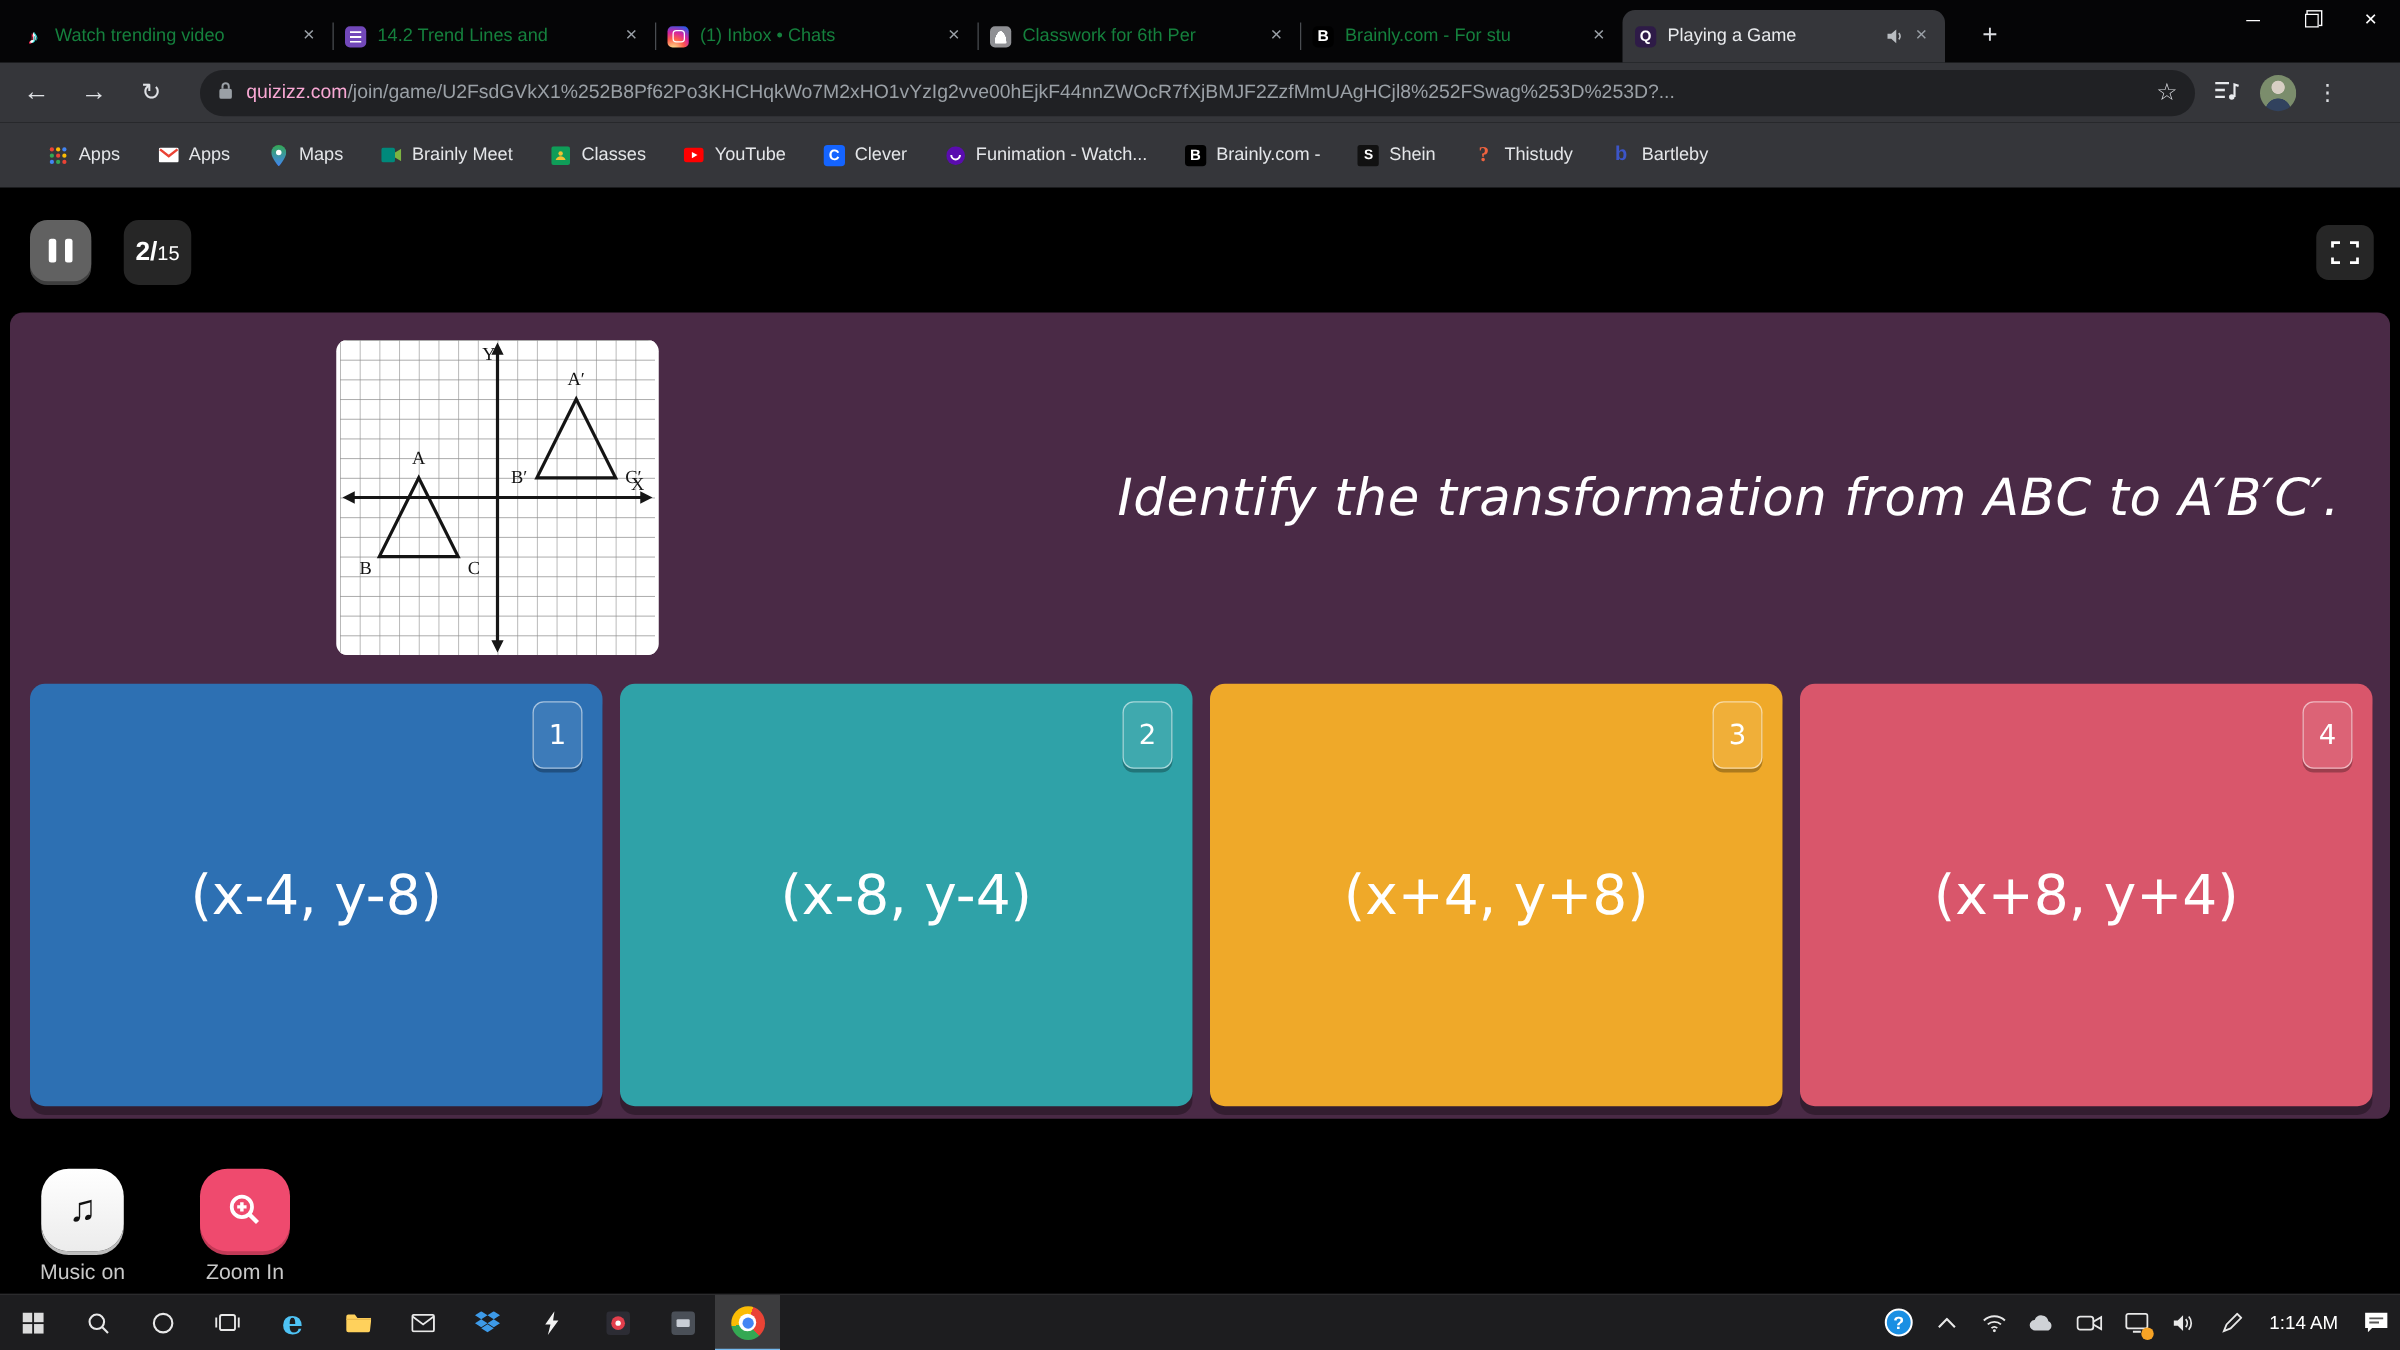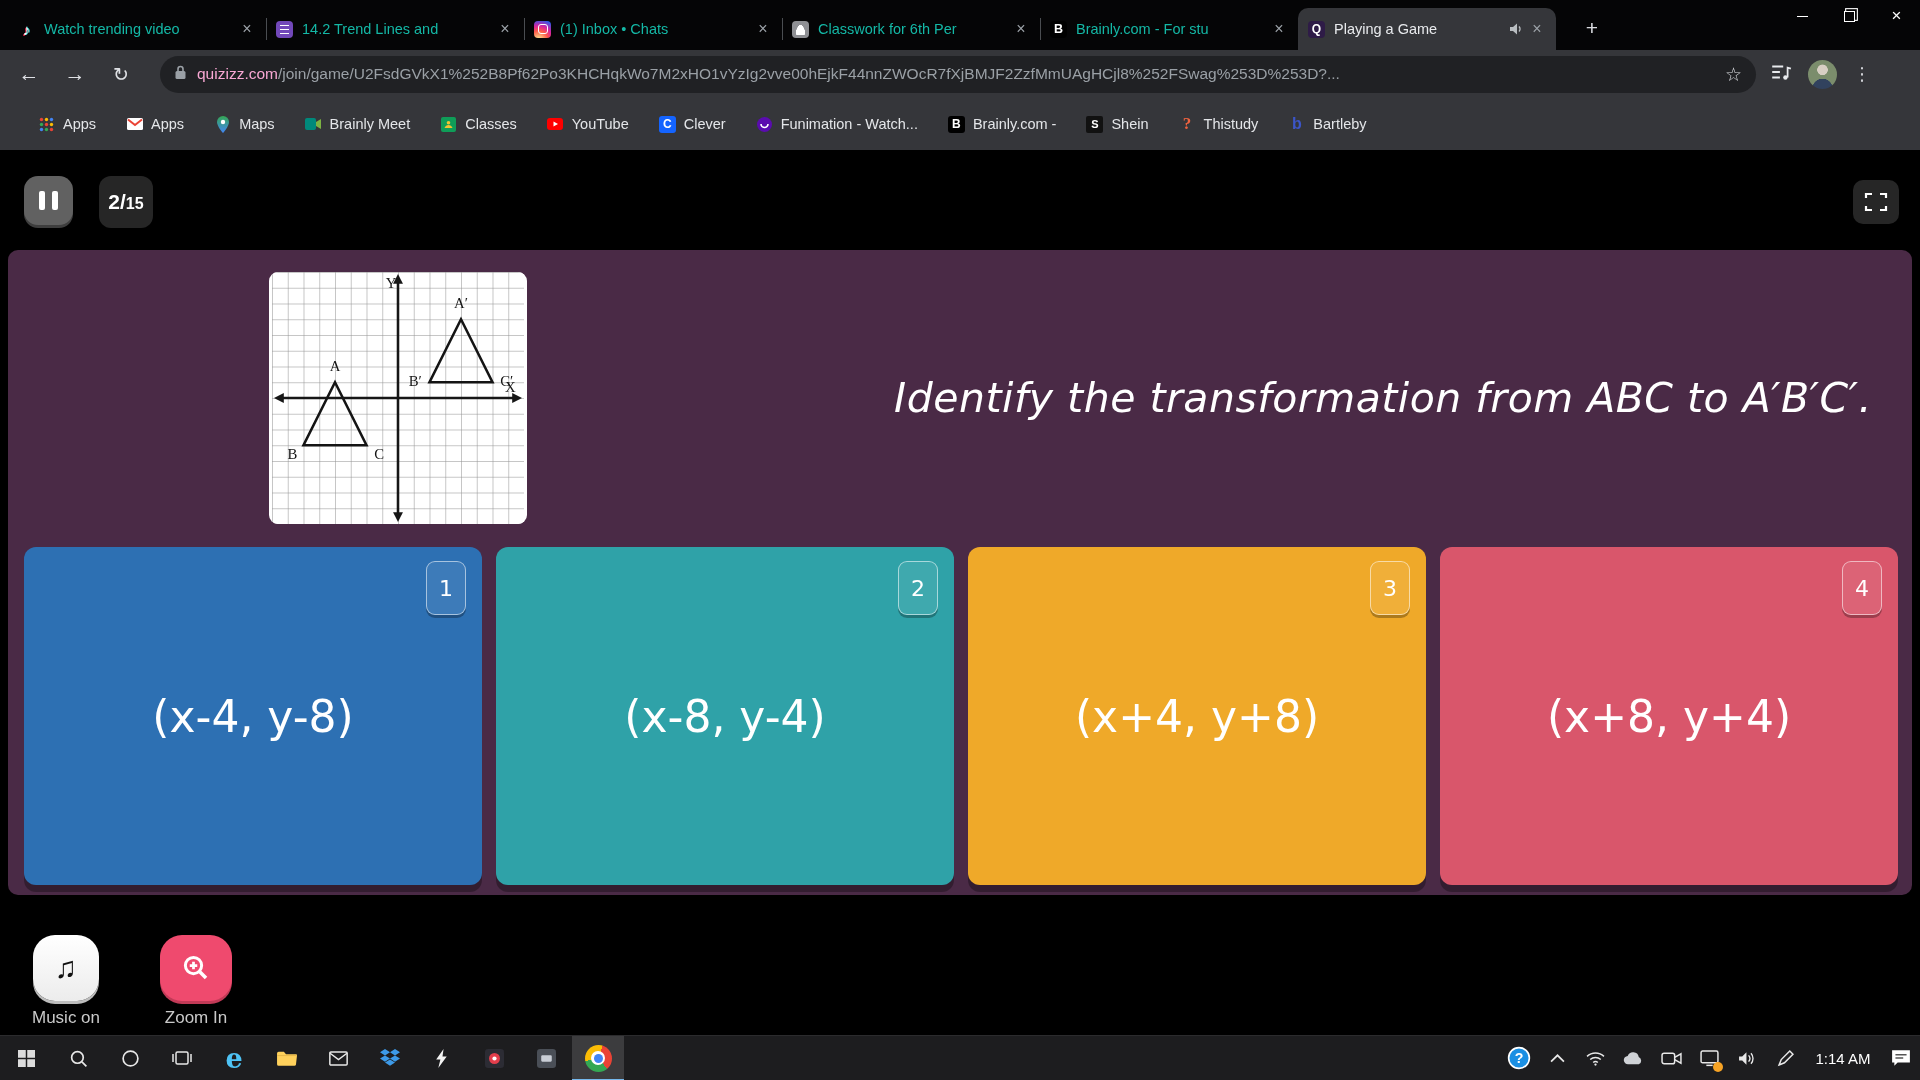--- a/index.html
+++ b/index.html
@@ -7,21 +7,21 @@
           font-family:"Liberation Sans",sans-serif;}
 
   
   .tabbar{position:absolute;left:0;top:0;width:1920px;height:50px;background:#050506;}
   .tabs{position:absolute;left:8px;bottom:0;display:flex;height:42px;}
   .tab{position:relative;width:258px;height:42px;display:flex;align-items:center;
        padding:0 10px;box-sizing:border-box;border-radius:10px 10px 0 0;cursor:pointer;}
   .tab + .tab::before{content:"";position:absolute;left:0;top:10px;height:22px;width:1px;background:#4a4d51;}
   .tab.active{background:#35363a;}
   .tab.active::before,.tab.active + .tab::before{display:none;}
-  .tab-title{flex:1;margin-left:9px;font-size:14.5px;color:#14b8a6;white-space:nowrap;
+  .tab-title{flex:1;margin-left:9px;font-size:14.5px;color:#15803d;white-space:nowrap;
              overflow:hidden;-webkit-mask-image:linear-gradient(90deg,#000 85%,transparent);
              mask-image:linear-gradient(90deg,#000 85%,transparent);}
   .tab.active .tab-title{color:#e8eaed;}
   .tab-close{width:18px;height:18px;border-radius:50%;color:#9aa0a6;font-size:16px;
              line-height:18px;text-align:center;flex:none;}
   .tab-close::before{content:"×";}
   .tab-audio{flex:none;width:16px;height:16px;margin-right:4px;}
   .fav{flex:none;width:17px;height:17px;display:flex;align-items:center;justify-content:center;
        border-radius:4px;font-weight:bold;}
   .fav-tiktok::before{content:"♪";color:#fff;font-size:15px;text-shadow:1px 0 0 #25f4ee,-1px 1px 0 #fe2c55;}
@@ -90,21 +90,21 @@
   .bm-bartleby::before{content:"b";}
 
   
   .pause-btn{position:absolute;left:24px;top:176px;width:49px;height:49px;border-radius:14px;
              background:#616161;box-shadow:0 3px 0 #3e3e3e;display:flex;align-items:center;
              justify-content:center;gap:7px;}
   .pause-btn i{display:block;width:6px;height:19px;background:#fff;border-radius:2px;}
   .progress-pill{position:absolute;left:99px;top:176px;width:54px;height:52px;border-radius:12px;
              background:#262626;color:#fff;display:flex;align-items:center;justify-content:center;}
   .prog-cur{font-size:21px;font-weight:bold;}
-  .prog-tot{font-size:16px;font-weight:bold;margin-top:3px;}
+  .prog-tot{font-size:16px;font-weight:normal;margin-top:3px;}
   .fullscreen-btn{position:absolute;left:1853px;top:180px;width:46px;height:44px;border-radius:10px;
              background:#262626;display:flex;align-items:center;justify-content:center;}
 
   
   .question-panel{position:absolute;left:8px;top:250px;width:1904px;height:645px;
                   background:#4a2a46;border-radius:10px;}
   .qp-top{display:flex;padding-top:22px;}
   .figure{flex:none;margin-left:261px;width:258px;height:252px;background:#fff;border-radius:9px;}
   .figure svg{display:block;width:258px;height:252px;border-radius:9px;}
   .tri{fill:none;stroke:#141414;stroke-width:2.6px;stroke-linejoin:miter;}

